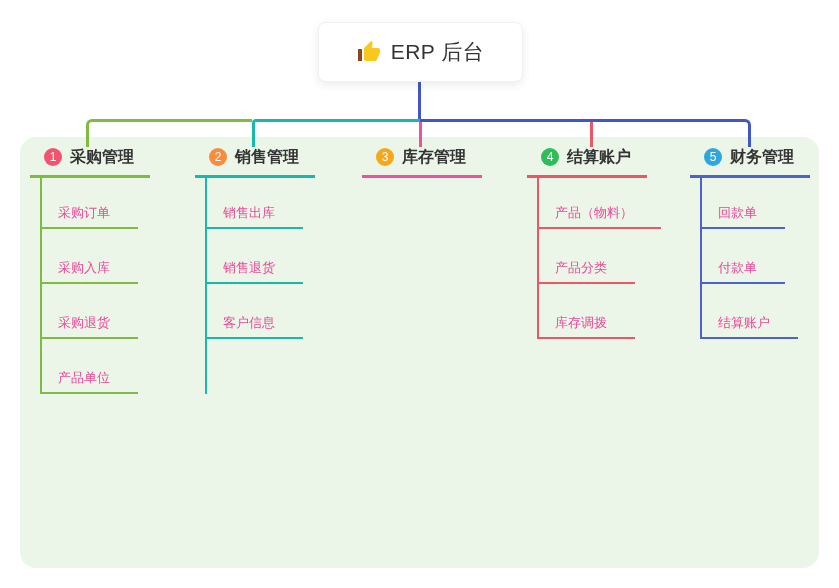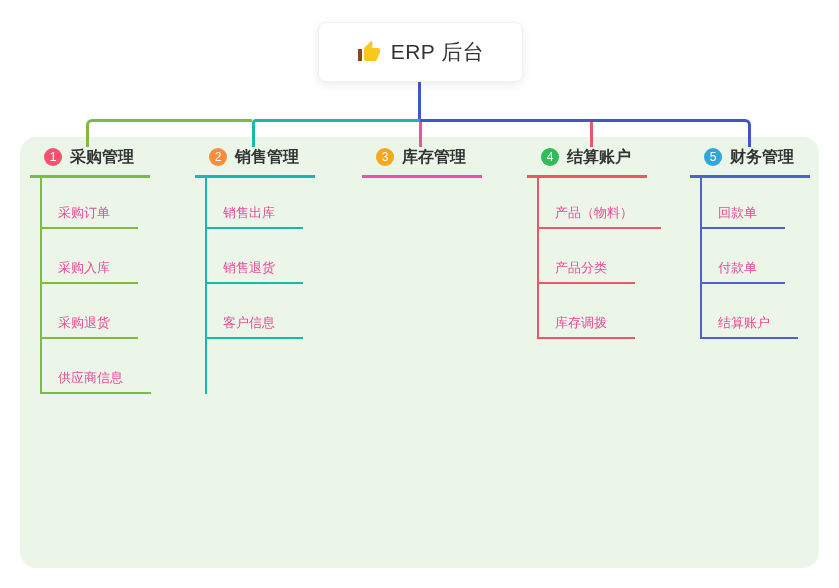--- a/index.html
+++ b/index.html
@@ -75,21 +75,21 @@
       <div class="item">
           <span>采购订单</span>
         </div>
       <div class="item">
           <span>采购入库</span>
         </div>
       <div class="item">
           <span>采购退货</span>
         </div>
       <div class="item">
-          <span>供应商信息</span>
+          <span>产品单位</span>
         </div>
     </div>
   </div>
 
   <div class="branch" style="left: 195px; --line: #17B9AB;">
     <div class="branch-header">
       <span class="badge" style="--badge: #F98C3D;">2</span>
       <span class="branch-label">销售管理</span>
     </div>
     <div class="items" style="--rows:4">

